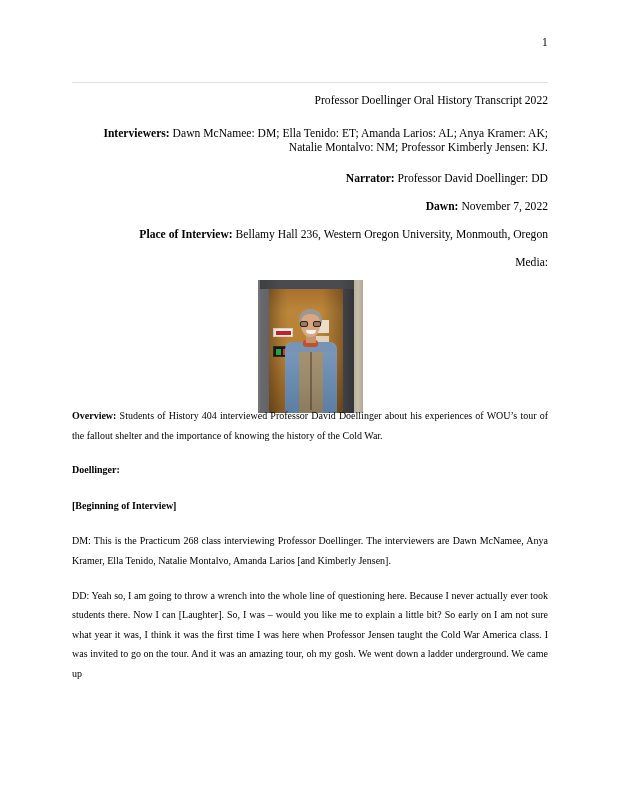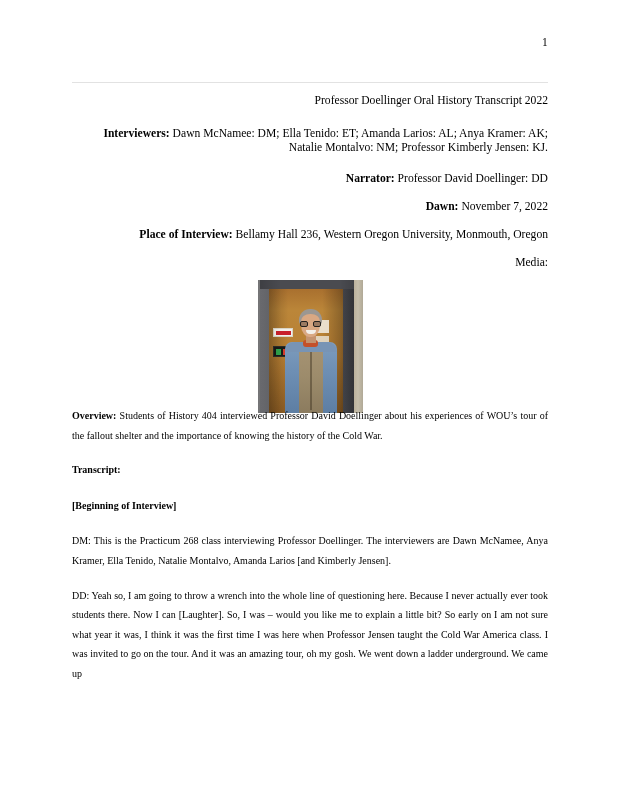--- a/index.html
+++ b/index.html
@@ -344,21 +344,21 @@
         <div class="ph-shadow"></div>
       </div>
     </div>
 
   </div>
 
   <div class="body-copy">
 
     <p class="p"><b>Overview:</b><span> Students of History 404 interviewed Professor David Doellinger about his experiences of WOU’s tour of the fallout shelter and the importance of knowing the history of the Cold War.</span></p>
 
-    <p class="p heading no-justify">Transcript:</p>
+    <p class="p heading no-justify">Doellinger:</p>
 
     <p class="p heading no-justify">[Beginning of Interview]</p>
 
     <p class="p">DM: This is the Practicum 268 class interviewing Professor Doellinger. The interviewers are Dawn McNamee, Anya Kramer, Ella Tenido, Natalie Montalvo, Amanda Larios [and Kimberly Jensen].</p>
     <p class="p">DD: Yeah so, I am going to throw a wrench into the whole line of questioning here. Because I never actually ever took students there. Now I can [Laughter]. So, I was – would you like me to explain a little bit? So early on I am not sure what year it was, I think it was the first time I was here when Professor Jensen taught the Cold War America class. I was invited to go on the tour. And it was an amazing tour, oh my gosh. We went down a ladder underground. We came up</p>
 
   </div>
 
 </div>
 

